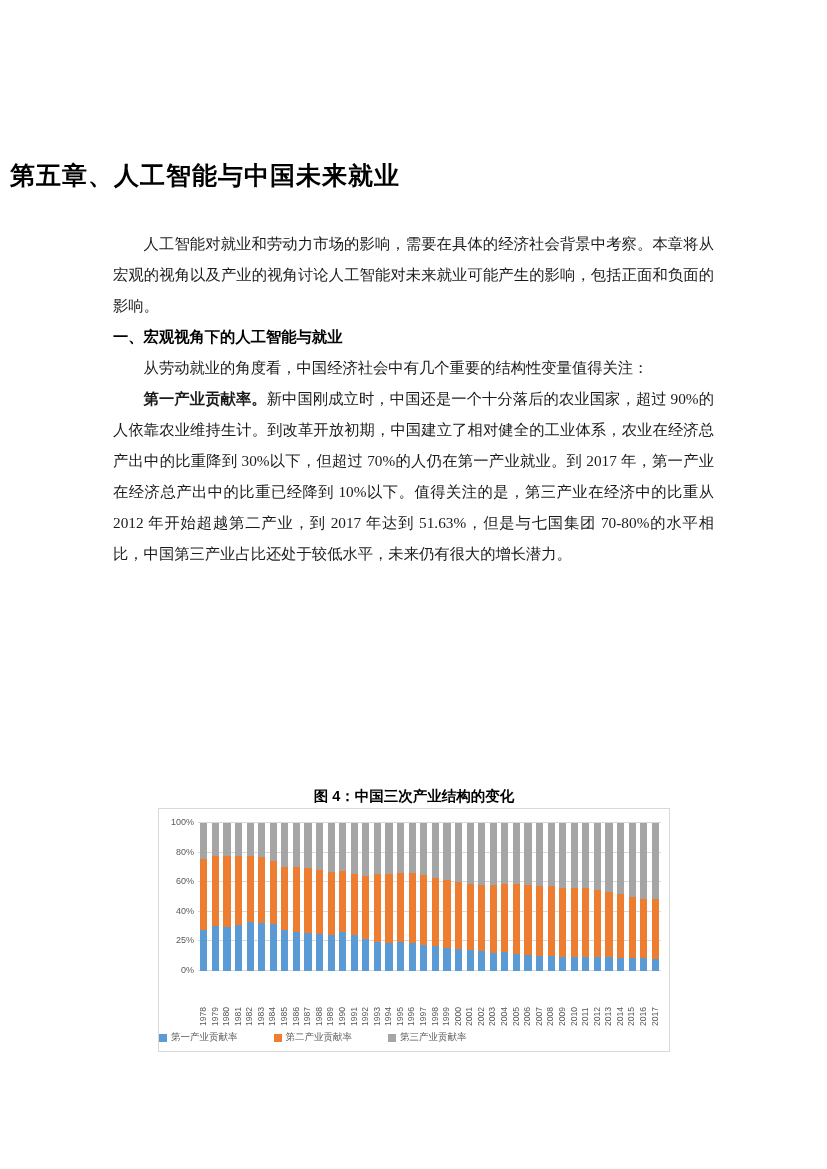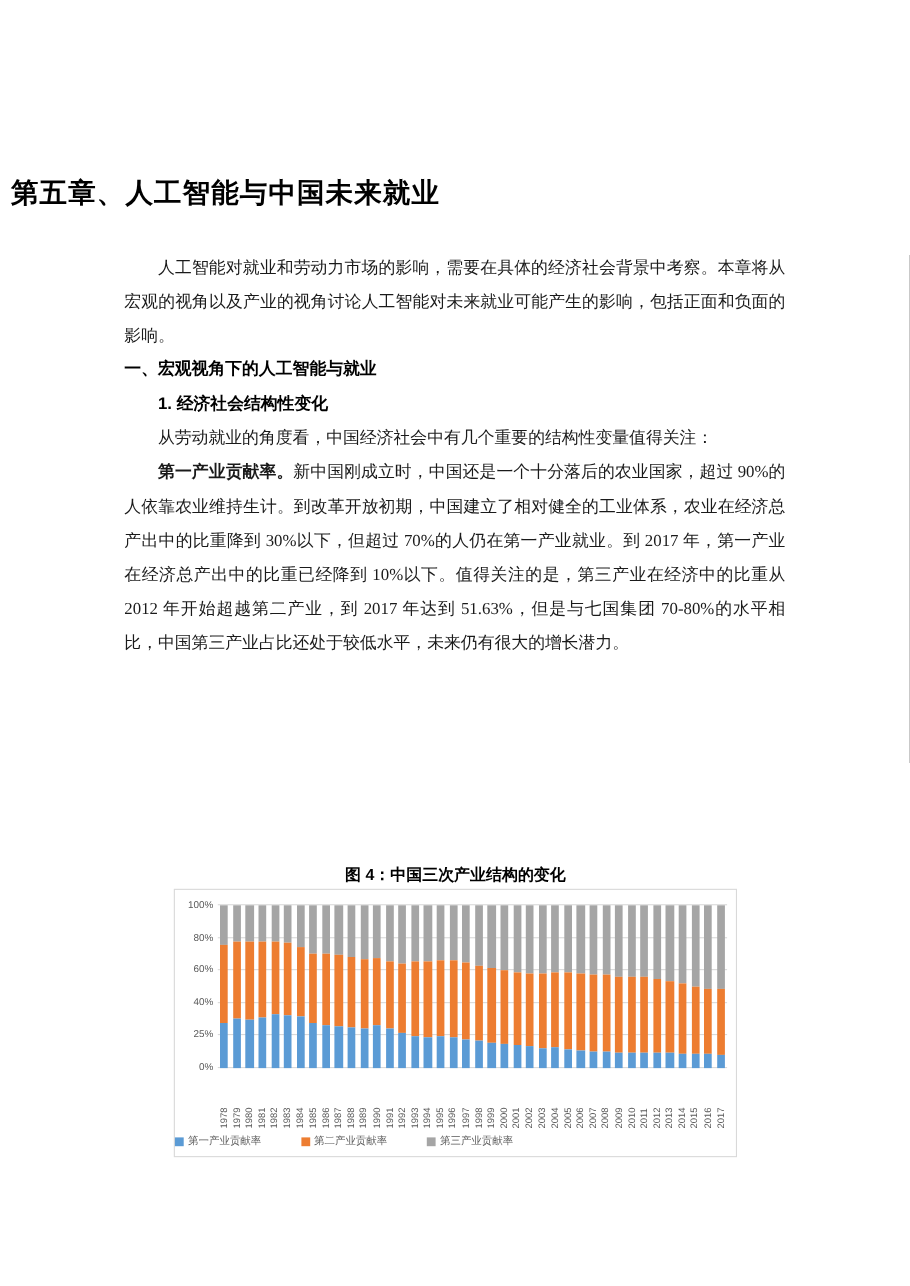--- a/index.html
+++ b/index.html
@@ -47,21 +47,21 @@
     margin: 0;
     font-size: 15.3px;
     line-height: 31px;
     color: #1a1a1a;
     text-align: justify;
     text-justify: inter-ideograph;
     text-indent: 2em;
   }
   .h-sec {
     margin: 0;
-    font-family: Liberation Mono, monospace;
+    font-family: Liberation Sans, sans-serif;
     font-weight: bold;
     font-size: 15.3px;
     line-height: 31px;
     color: #000;
     text-indent: 0;
   }
   .h-sub {
     margin: 0;
     font-family: "Liberation Sans", "DejaVu Sans", sans-serif;
     font-weight: bold;
@@ -208,21 +208,20 @@
 
   <h1 class="doc-title">第五章、人工智能与中国未来就业</h1>
 
   <div class="content">
 
     <p class="para">人工智能对就业和劳动力市场的影响，需要在具体的经济社会背景中考察。本章将从宏观的视角以及产业的视角讨论人工智能对未来就业可能产生的影响，包括正面和负面的影响。</p>
 
     <p class="h-sec">一、宏观视角下的人工智能与就业</p>
 
 
-    <p class="h-sub">1. 经济社会结构性变化</p>
 
     <p class="para">从劳动就业的角度看，中国经济社会中有几个重要的结构性变量值得关注：</p>
 
     <p class="para"><span class="runin-bold">第一产业贡献率。</span><span>新中国刚成立时，中国还是一个十分落后的农业国家，超过 90%的人依靠农业维持生计。到改革开放初期，中国建立了相对健全的工业体系，农业在经济总产出中的比重降到 30%以下，但超过 70%的人仍在第一产业就业。到 2017 年，第一产业在经济总产出中的比重已经降到 10%以下。值得关注的是，第三产业在经济中的比重从 2012 年开始超越第二产业，到 2017 年达到 51.63%，但是与七国集团 70-80%的水平相比，中国第三产业占比还处于较低水平，未来仍有很大的增长潜力。</span></p>
 
   </div>
 
   <div class="figure">
 
     <div class="fig-caption">图 4：中国三次产业结构的变化</div>

